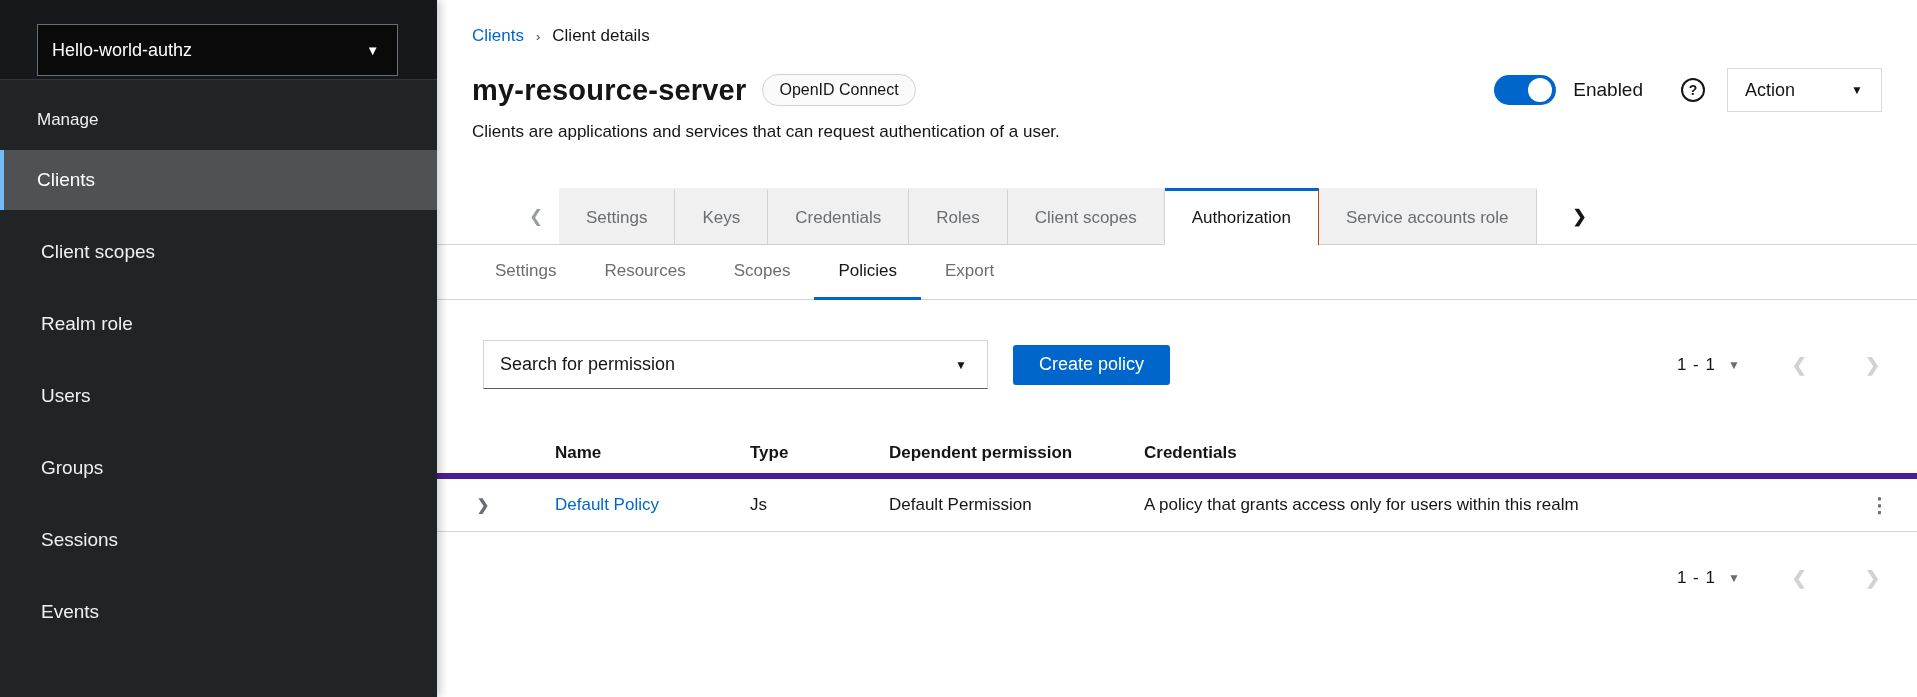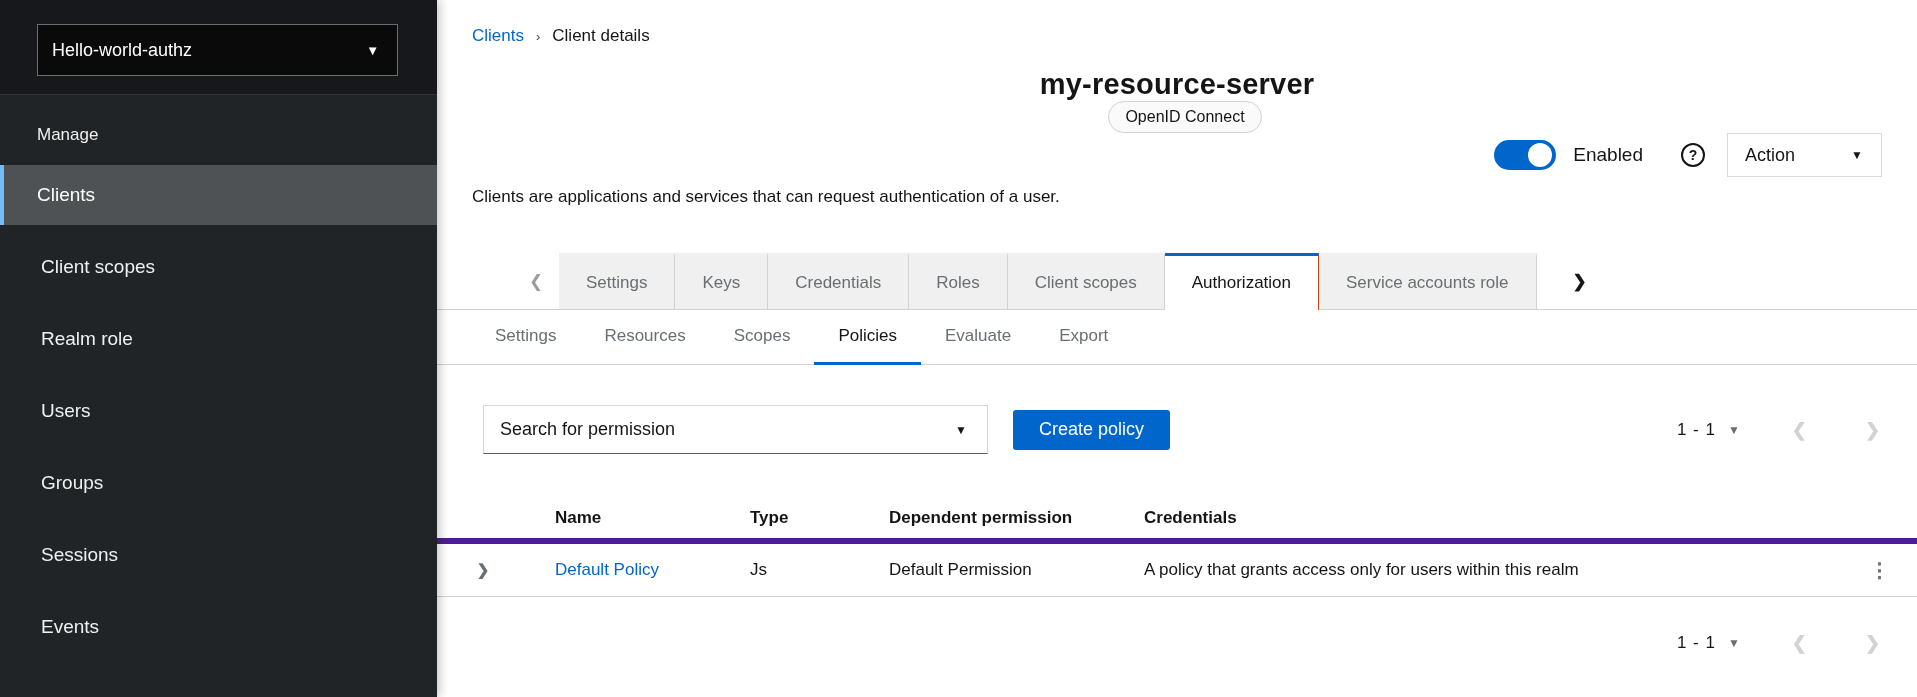--- a/index.html
+++ b/index.html
@@ -3,38 +3,38 @@
 <meta charset="utf-8">
 <style>
   * { margin:0; padding:0; box-sizing:border-box; }
   html,body { width:1917px; height:697px; overflow:hidden; background:#fff;
               font-family:"Liberation Sans", sans-serif; color:#151515; }
   .app { display:flex; width:1917px; height:697px; }
 
   
   .sidebar { width:437px; height:697px; background:#212427; flex:0 0 437px;
              box-shadow:4px 0 8px rgba(0,0,0,.18); position:relative; z-index:2; }
-  .sidebar-top { background:#16181b; padding:24px 37px 18px 37px; border-bottom:1px solid #32363a; }
+  .sidebar-top { background:#16181b; padding:24px 37px 3px 37px; border-bottom:1px solid #32363a; }
   .realm-selector { width:361px; height:52px; background:#0a0a0a; border:1px solid #6a6e73;
                     display:flex; align-items:center; justify-content:space-between;
                     padding:0 18px 0 14px; color:#fff; font-size:18px; cursor:pointer; }
   .realm-caret { color:#fff; font-size:13px; }
   .nav-section-label { color:#f0f0f0; font-size:17px; padding:30px 0 20px 37px; }
   .nav-item { height:60px; margin-bottom:12px; display:flex; align-items:center;
               padding-left:37px; color:#f0f0f0; font-size:19px; cursor:pointer;
               border-left:4px solid transparent; }
   .nav-item.active { background:#4f5255; border-left:4px solid #73bcf7; padding-left:33px; color:#fff; }
 
   
   .main { flex:1 1 auto; background:#fff; position:relative; }
   .page-header { padding:26px 35px 0 35px; }
   .breadcrumb { display:flex; align-items:center; gap:12px; font-size:17px; }
   .breadcrumb a { color:#0066cc; text-decoration:none; cursor:pointer; }
   .crumb-sep { color:#444; font-size:13px; }
-  .title-row { display:flex; align-items:center; margin-top:22px;flex-direction:column; }
+  .title-row { display:flex; align-items:center; margin-top:22px; }
   .page-title { font-size:29px; font-weight:700; letter-spacing:.2px; }
   .badge { margin-left:16px; border:1px solid #d2d2d2; background:#fafafa; border-radius:18px;
            padding:6px 16px; font-size:16px; color:#151515; }
   .header-controls { margin-left:auto; display:flex; align-items:center;text-align:center; }
   .toggle { width:62px; height:30px; background:#0066cc; border-radius:15px; position:relative; cursor:pointer; }
   .toggle .knob { position:absolute; right:4px; top:3px; width:24px; height:24px; background:#fff; border-radius:50%; }
   .toggle-label { font-size:19px; margin-left:17px; }
   .help-icon { width:24px; height:24px; border:2.5px solid #151515; border-radius:50%;
                display:flex; align-items:center; justify-content:center;
                font-size:14px; font-weight:700; margin-left:38px; cursor:pointer; }
@@ -155,21 +155,20 @@
       <div class="tab-scroll right">
         <span>❯</span>
       </div>
     </div>
 
     <div class="sub-tabs">
       <div class="sub-tab">Settings</div>
       <div class="sub-tab">Resources</div>
       <div class="sub-tab">Scopes</div>
       <div class="sub-tab active">Policies</div>
-      <div class="sub-tab">Evaluate</div>
       <div class="sub-tab">Export</div>
     </div>
 
     <div class="toolbar">
       <div class="search-select">
         <span>Search for permission</span>
         <span class="select-caret">▼</span>
       </div>
       <button class="create-btn">Create policy</button>
       <div class="pagination">

